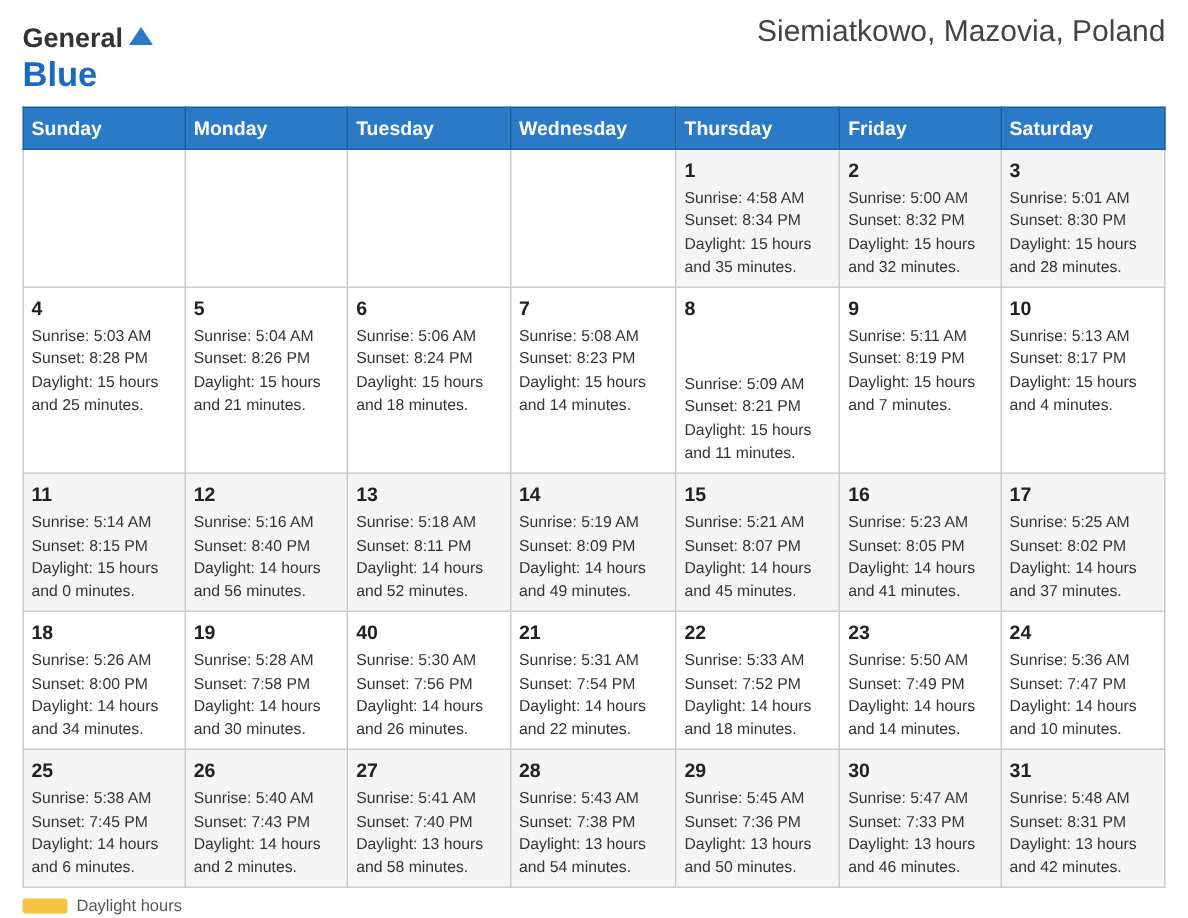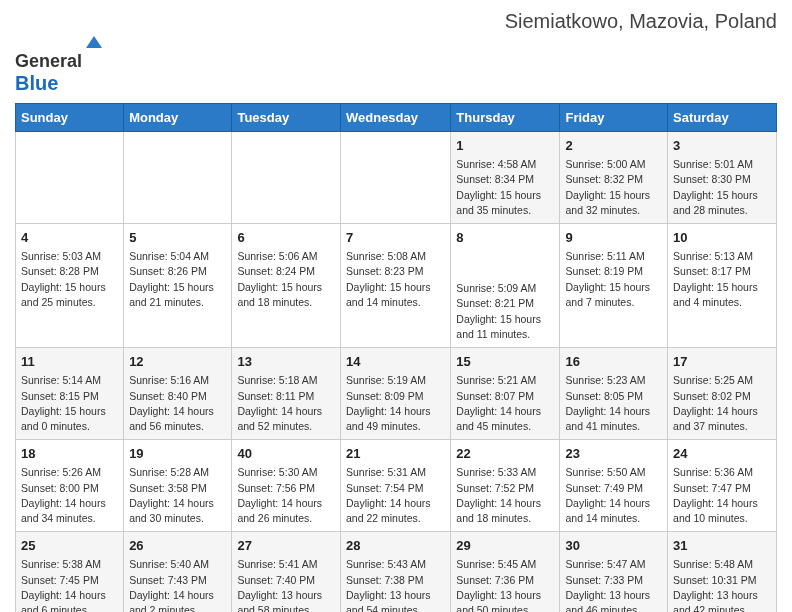--- a/index.html
+++ b/index.html
@@ -23,24 +23,23 @@
       padding-top: 5px;
     }
     .logo-text {
       display: flex;
       align-items: center;
     }
     .logo-general {
       font-size: 18px;
       font-weight: bold;
       color: #333;
-      margin-top: 36px;
     }
     .logo-blue {
-      font-size: 20px;
+      font-size: 23px;
       font-weight: bold;
       color: #1a6bbf;
     }
     .logo-icon {
       width: 20px;
       height: 20px;
       margin-left: 2px;
     }
     .title-area {
       text-align: right;
@@ -279,21 +278,21 @@
         <td>
           <span class="day-number">18</span>
           <div class="day-info" style="white-space: pre-line;">Sunrise: 5:26 AM
 Sunset: 8:00 PM
 Daylight: 14 hours
 and 34 minutes.</div>
         </td>
         <td>
           <span class="day-number">19</span>
           <div class="day-info" style="white-space: pre-line;">Sunrise: 5:28 AM
-Sunset: 3:58 PM
+Sunset: 7:58 PM
 Daylight: 14 hours
 and 30 minutes.</div>
         </td>
         <td>
           <span class="day-number">40</span>
           <div class="day-info" style="white-space: pre-line;">Sunrise: 5:30 AM
 Sunset: 7:56 PM
 Daylight: 14 hours
 and 26 minutes.</div>
         </td>
@@ -365,21 +364,21 @@
         <td>
           <span class="day-number">30</span>
           <div class="day-info" style="white-space: pre-line;">Sunrise: 5:47 AM
 Sunset: 7:33 PM
 Daylight: 13 hours
 and 46 minutes.</div>
         </td>
         <td>
           <span class="day-number">31</span>
           <div class="day-info" style="white-space: pre-line;">Sunrise: 5:48 AM
-Sunset: 10:31 PM
+Sunset: 8:31 PM
 Daylight: 13 hours
 and 42 minutes.</div>
         </td>
       </tr>
     </tbody>
 </table>
 
 <div class="footer-note">
   <span class="daylight-bar"></span>
   <span>Daylight hours</span>

